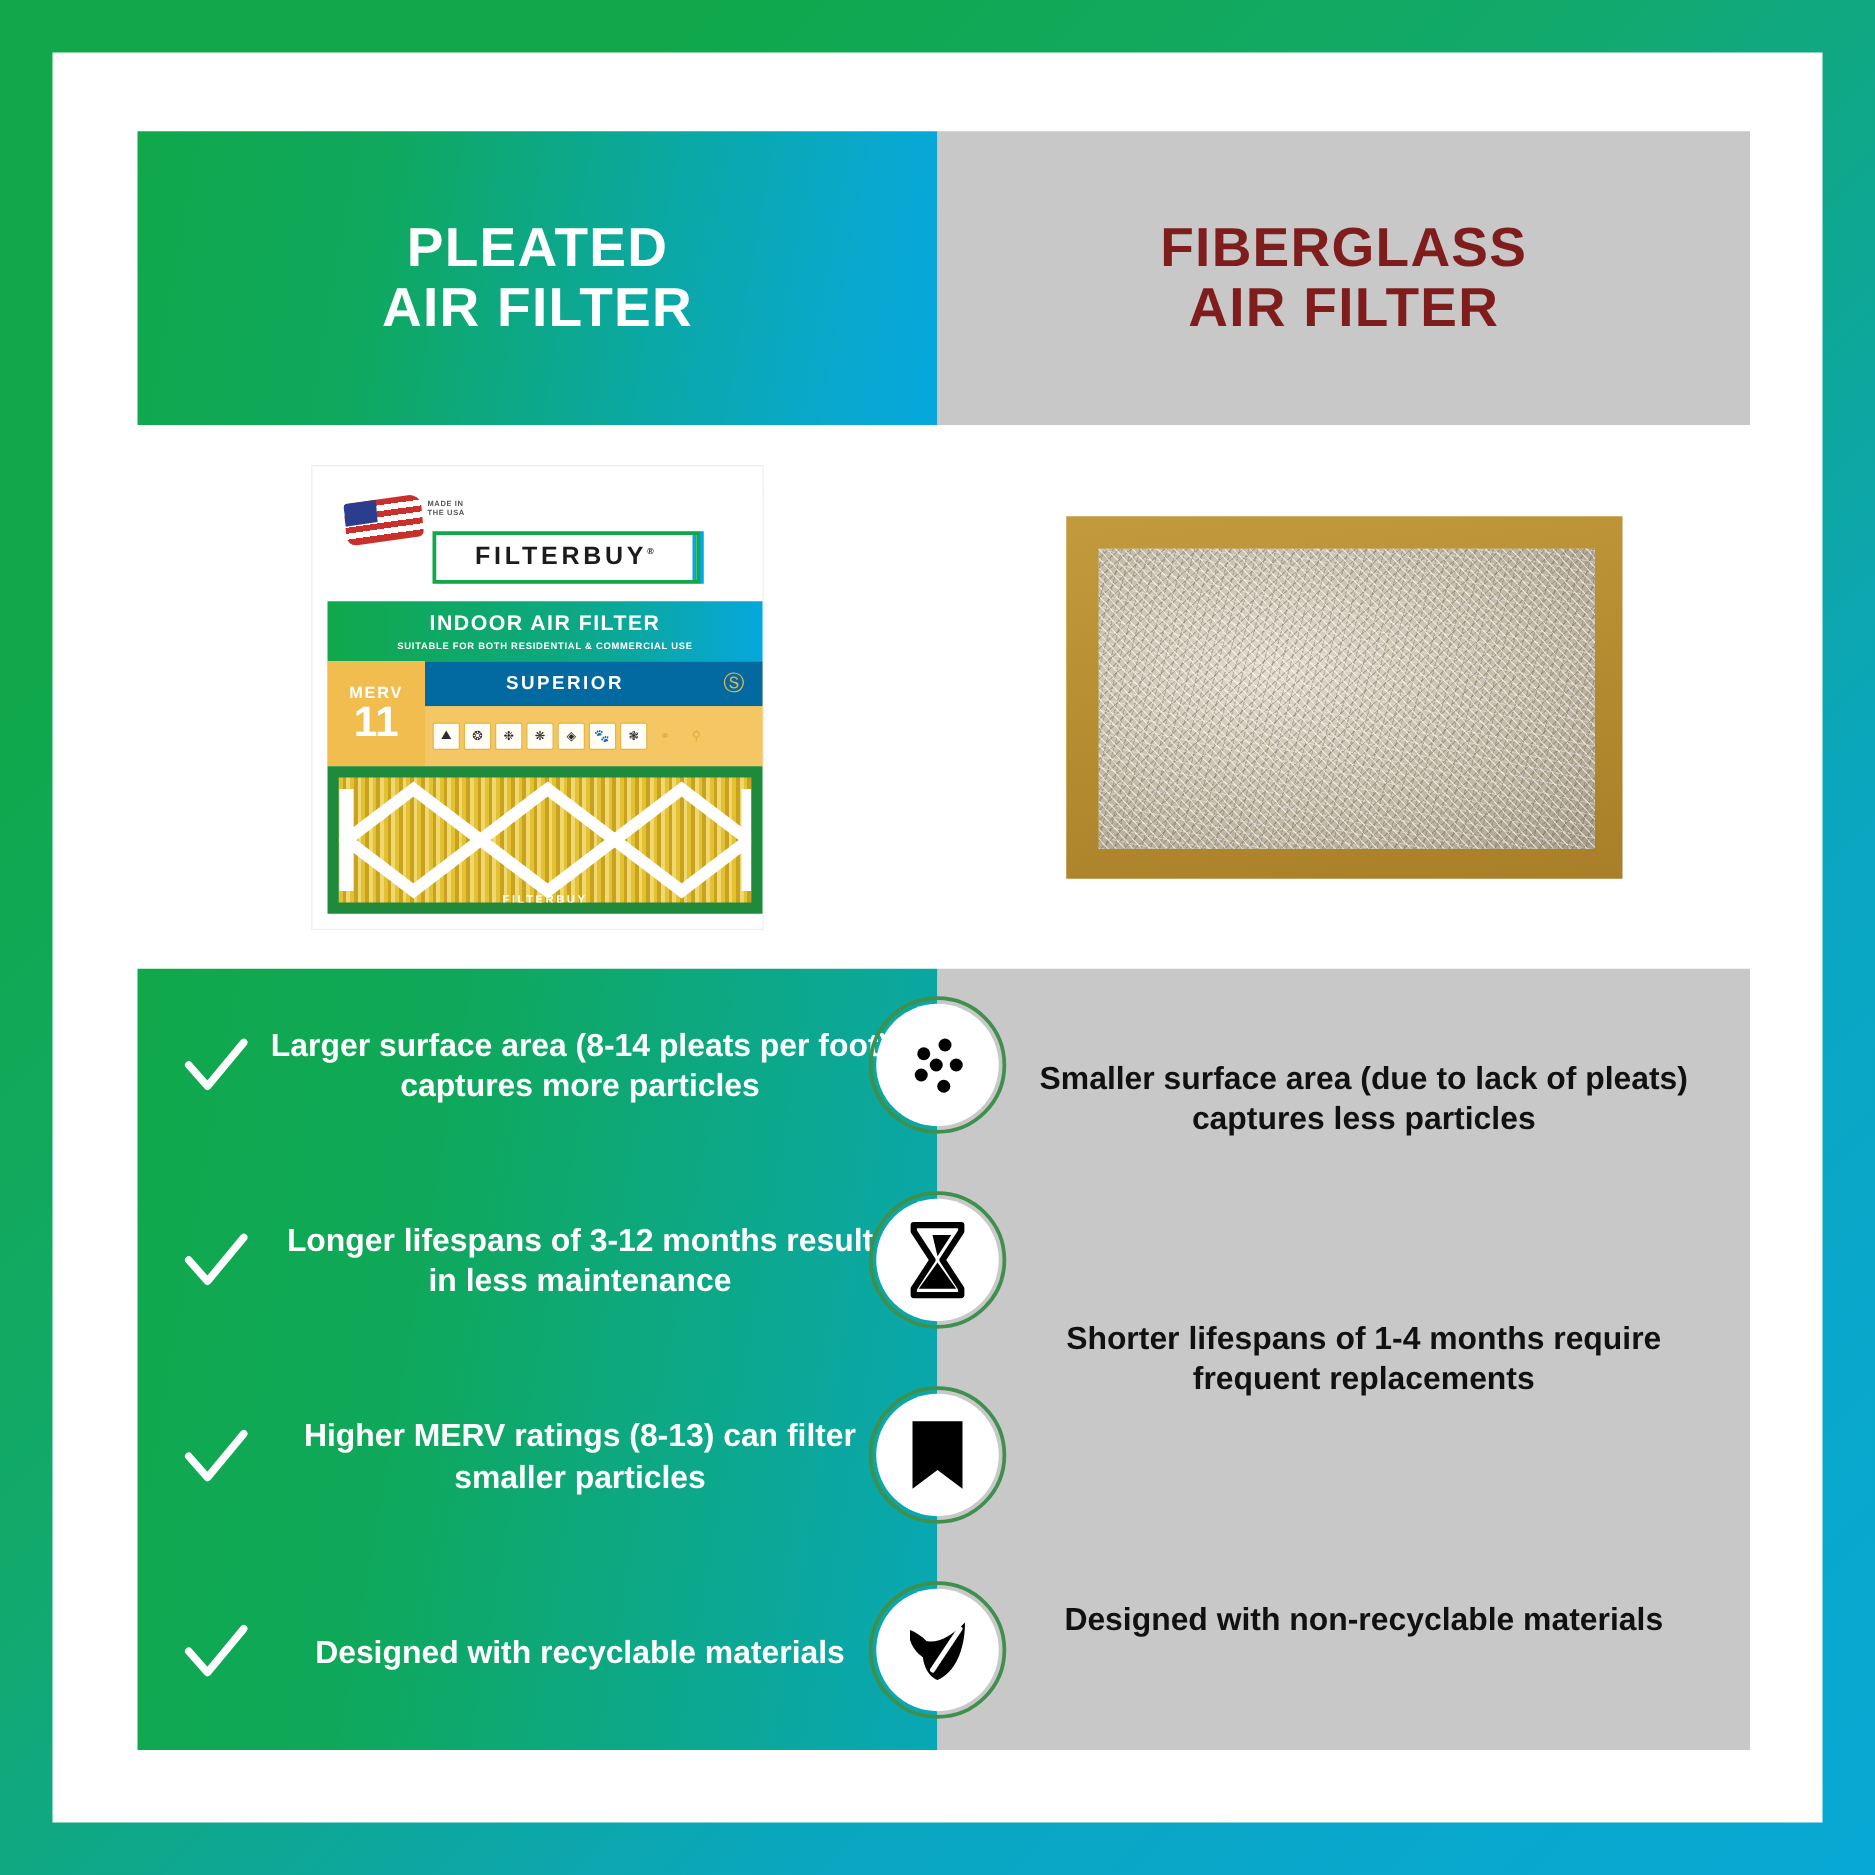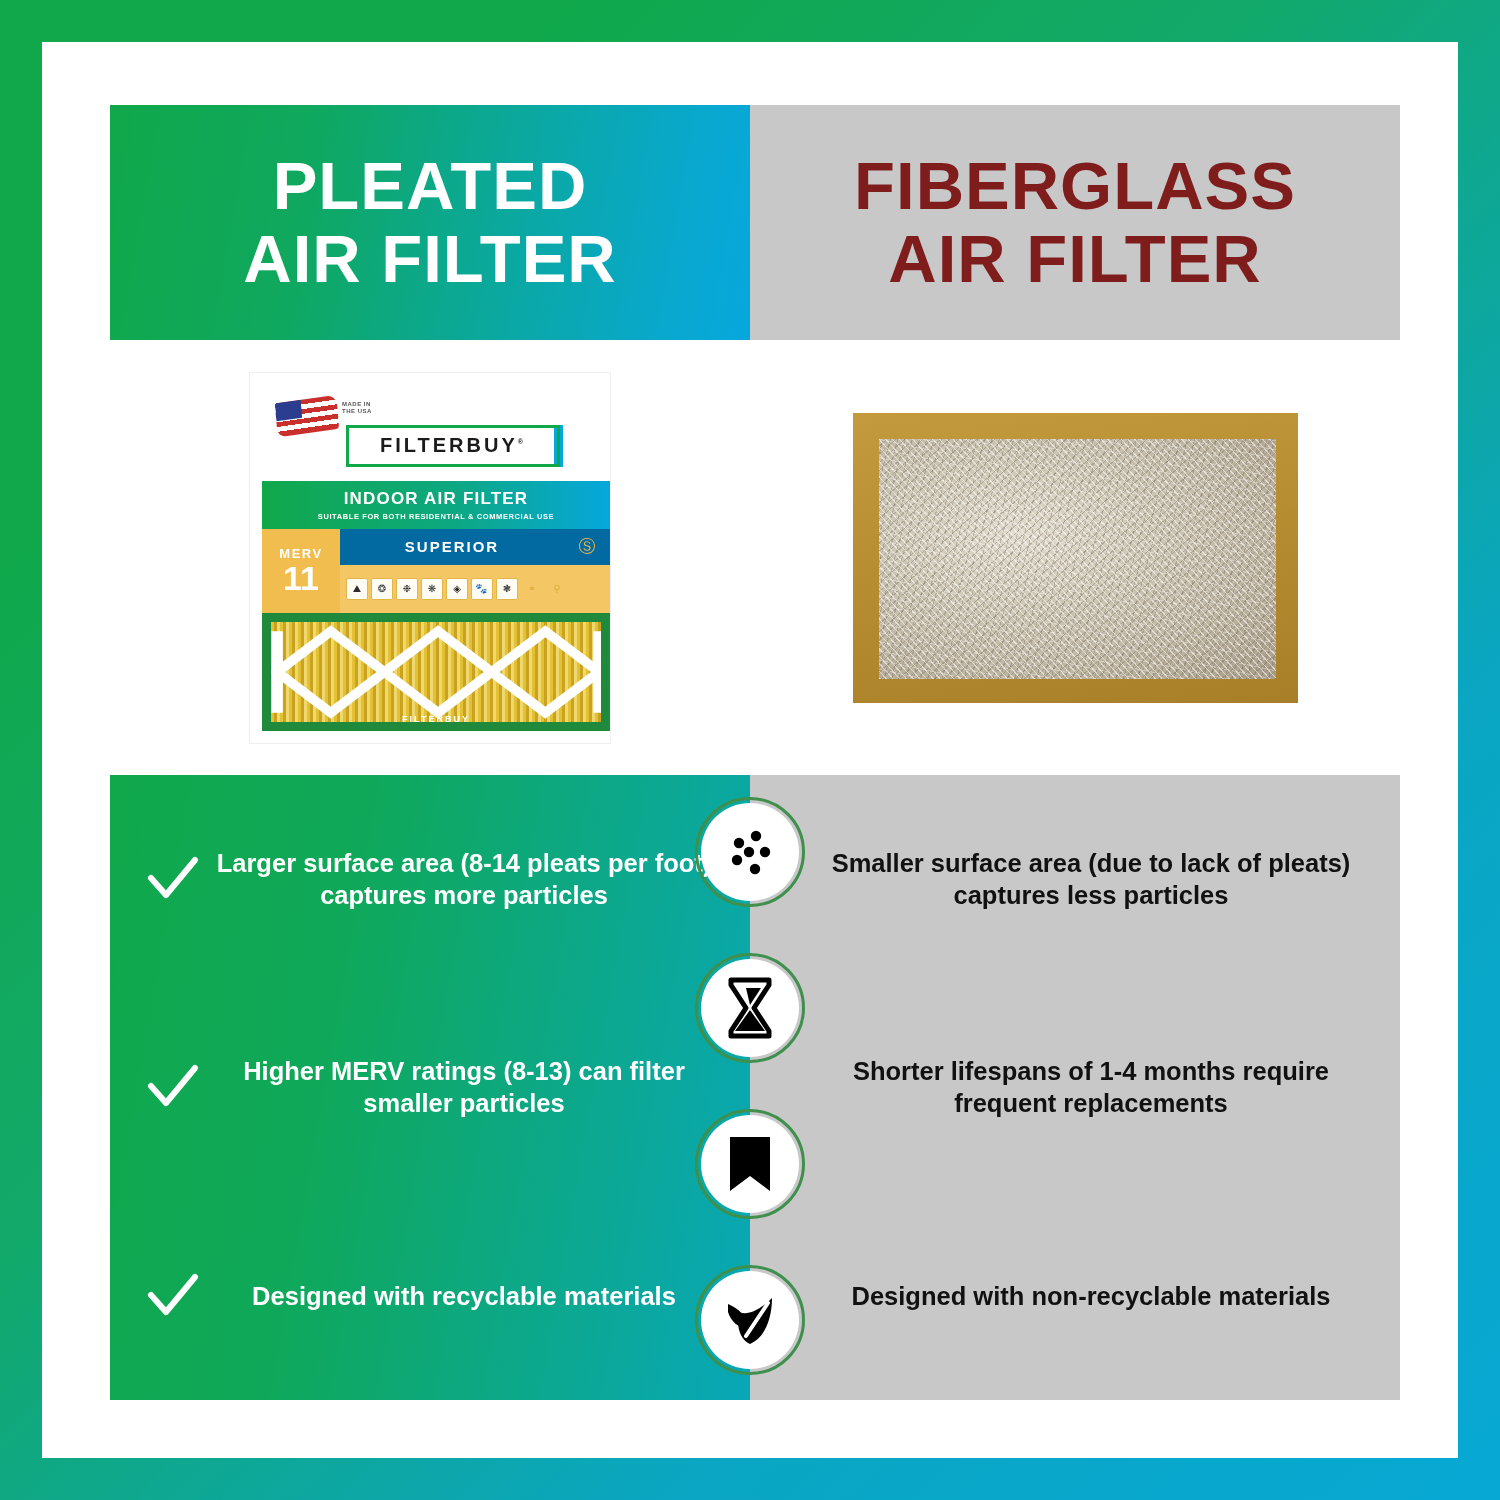--- a/index.html
+++ b/index.html
@@ -38,21 +38,21 @@
     display:flex;align-items:center;justify-content:center;
   }
   .header-right{
     width:650px;height:100%;
     background:#c8c8c8;
     display:flex;align-items:center;justify-content:center;
   }
   .header-title{
     text-align:center;
     font-weight:bold;
-    font-size:67px;
+    font-size:44px;
     line-height:1.08;
     letter-spacing:1px;
     white-space:pre-line;
   }
   .header-title.light{color:#ffffff;}
   .header-title.dark{color:#7f1d1d;}
 
   
   .product-row{
     position:absolute;left:0;top:235px;width:1290px;height:435px;
@@ -308,20 +308,28 @@
             </svg>
         </div>
         <div class="txt-l">Larger surface area (8-14 pleats per foot) captures more particles</div>
       </div>
       <div class="row-l">
         <div class="check">
           <svg viewBox="0 0 58 58">
               <path d="M7,28 L22,45 L51,10" fill="none" stroke="#ffffff" stroke-width="6" stroke-linecap="round" stroke-linejoin="round"></path>
             </svg>
         </div>
+        <div class="txt-l">Longer lifespans of 3-12 months result in less maintenance</div>
+      </div>
+      <div class="row-l">
+        <div class="check">
+          <svg viewBox="0 0 58 58">
+              <path d="M7,28 L22,45 L51,10" fill="none" stroke="#ffffff" stroke-width="6" stroke-linecap="round" stroke-linejoin="round"></path>
+            </svg>
+        </div>
         <div class="txt-l">Higher MERV ratings (8-13) can filter smaller particles</div>
       </div>
       <div class="row-l">
         <div class="check">
           <svg viewBox="0 0 58 58">
               <path d="M7,28 L22,45 L51,10" fill="none" stroke="#ffffff" stroke-width="6" stroke-linecap="round" stroke-linejoin="round"></path>
             </svg>
         </div>
         <div class="txt-l">Designed with recyclable materials</div>
       </div>

